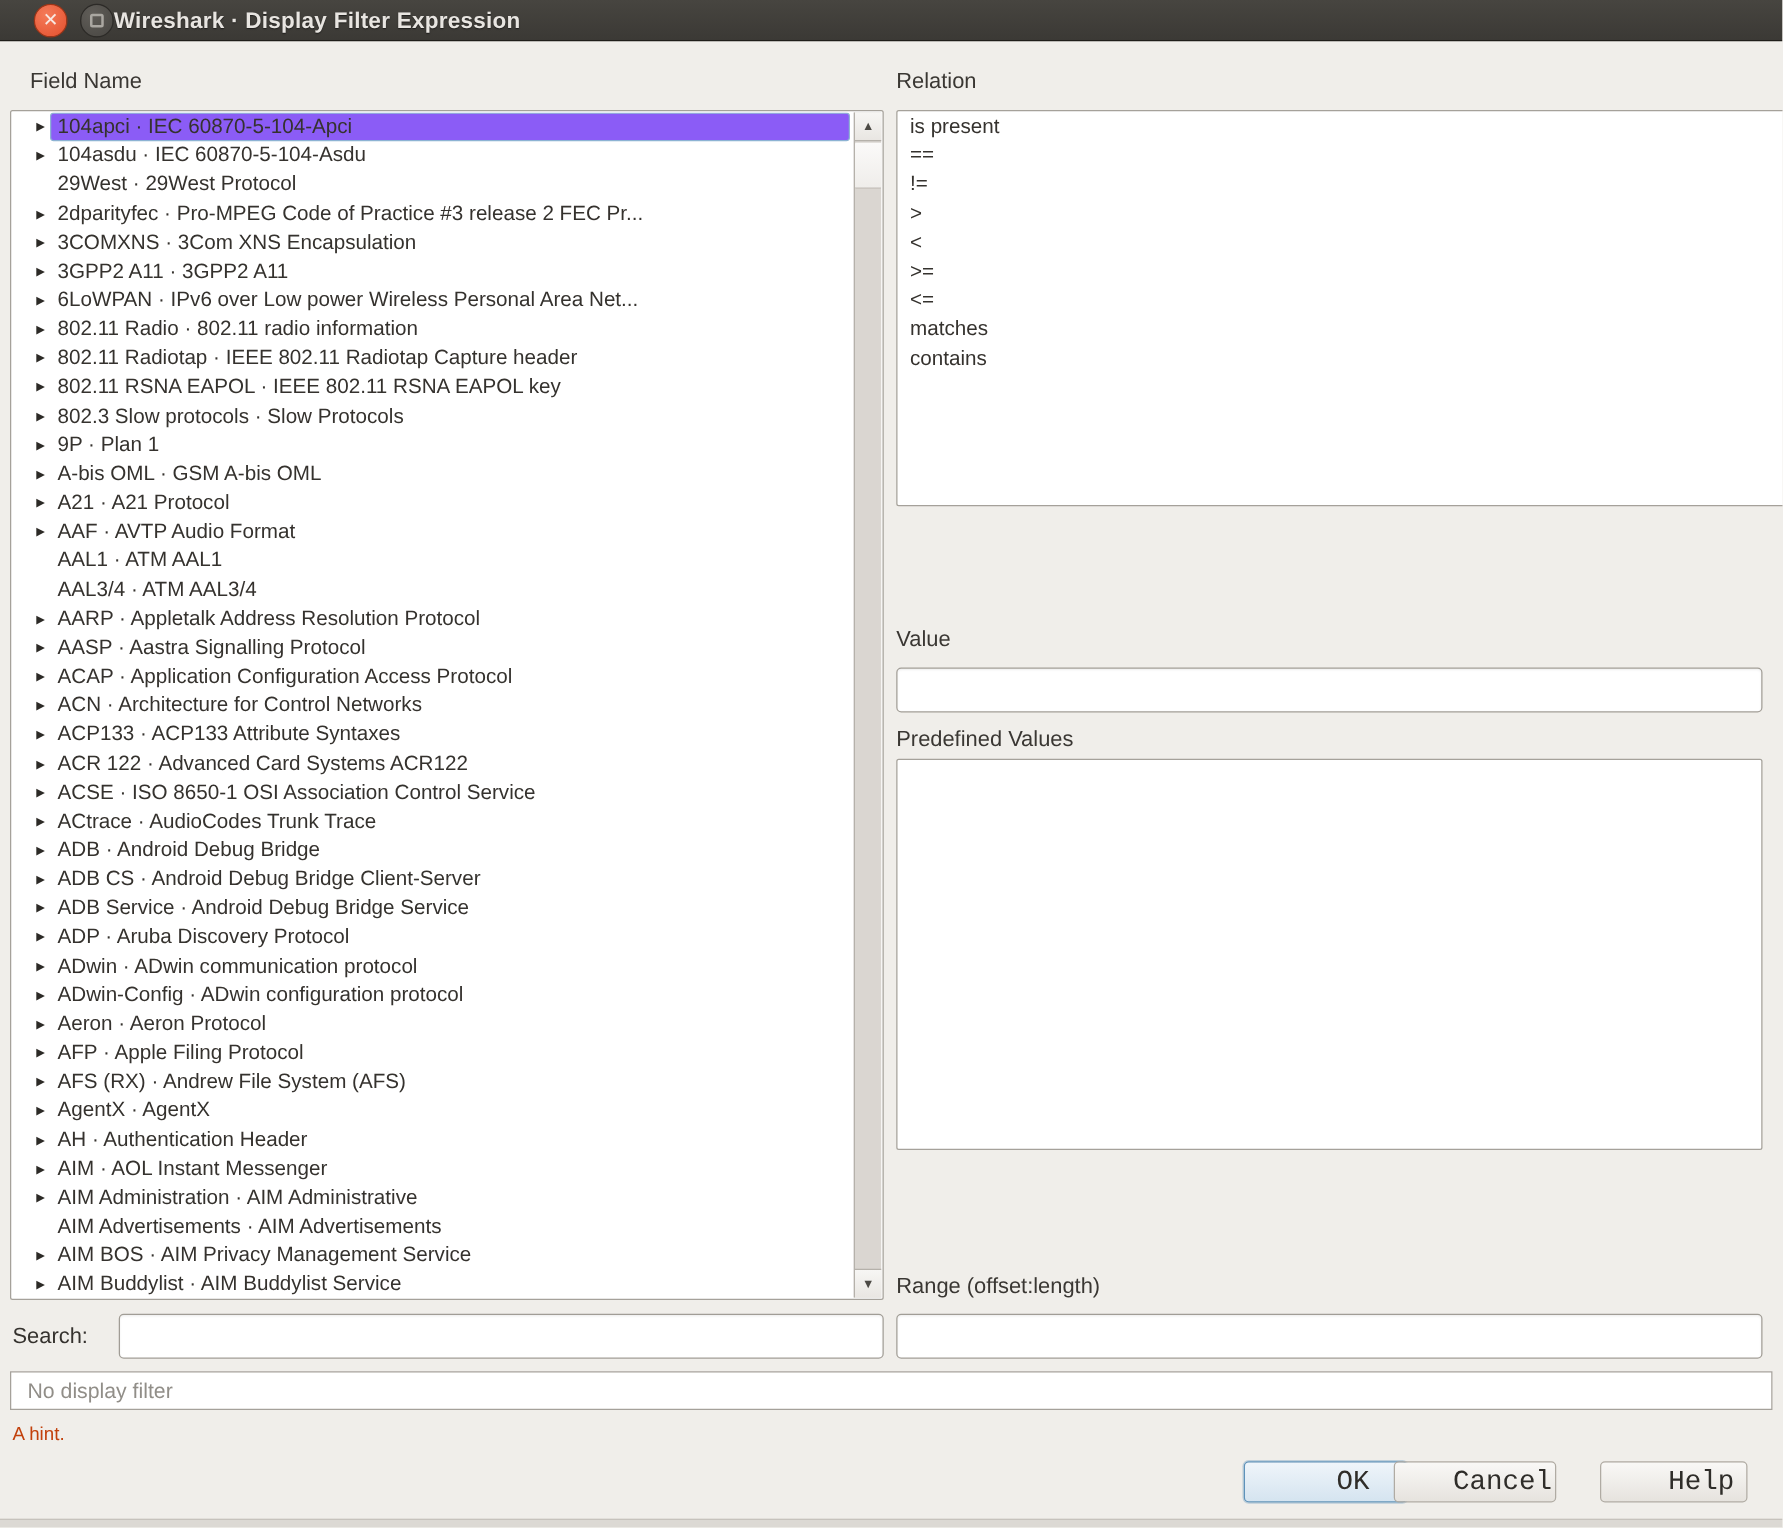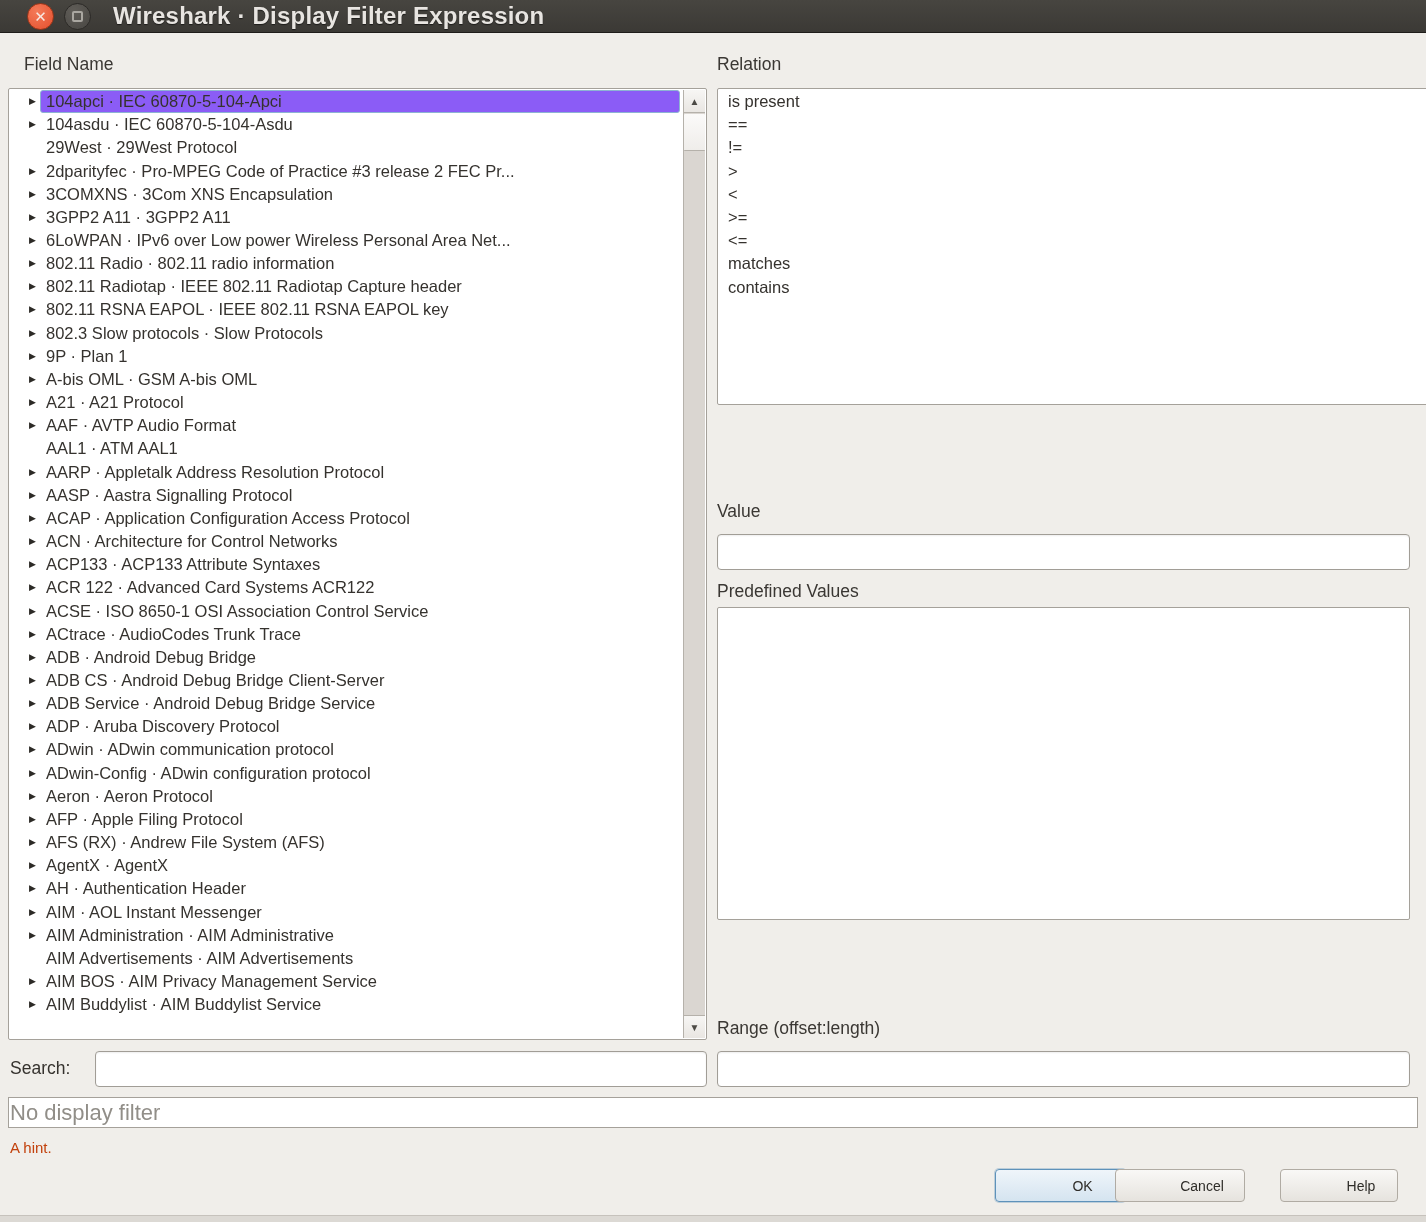--- a/index.html
+++ b/index.html
@@ -31,22 +31,21 @@
   }
   .tb-max {
     margin-left: 10px;
     background: radial-gradient(circle at 35% 30%, #605d58, #484642);
     border: 1px solid #2c2a27;
   }
   .tb-max-glyph {
     width: 11px; height: 11px; border: 2px solid #aaa7a1; border-radius: 2px;
   }
   .tb-title {
-    margin-left: 22px;
-    color: #e8e5e1; font-size: 24px; font-weight: bold;
+    color: #e8e5e1; font-size: 18px; font-weight: bold;
     text-shadow: 0 1px 1px rgba(0,0,0,0.55);
     letter-spacing: 0.2px;
   }
   
   .sec-label {
     position: absolute; font-size: 17.5px; color: #3a3733;
   }
   
   .listbox {
     position: absolute; background: #ffffff;
@@ -105,31 +104,31 @@
     padding: 0 8px; outline: none;
     box-shadow: inset 0 1px 2px rgba(0,0,0,0.07);
   }
   #value-input { left: 717px; top: 534px; width: 693px; height: 36px; }
   #range-input { left: 717px; top: 1051px; width: 693px; height: 36px; }
   #search-input { left: 95px; top: 1051px; width: 612px; height: 36px; }
   #search-label { left: 10px; top: 1058px; font-size: 17.5px; position: absolute; }
   #filter-bar {
     position: absolute; left: 8px; top: 1097px; width: 1410px; height: 31px;
     background: #ffffff; border: 1px solid #a5a19a;
-    display: flex; align-items: center; padding-left: 1px;
-    font-size: 22px; color: #918e88;
+    display: flex; align-items: center; padding-left: 13px;
+    font-size: 17px; color: #918e88;
   }
   #hint {
     position: absolute; left: 10px; top: 1139px;
     font-size: 15px; color: #c2410c;
   }
   
   .btn {
     position: absolute; height: 33px; top: 1169px;
-    border-radius: 4px; font-size: 14px; font-family: Liberation Sans, sans-serif;
+    border-radius: 4px; font-size: 22px; font-family: Liberation Mono, monospace;
     color: #2f2d29; cursor: default;
     background: linear-gradient(#f9f8f6, #e6e3de);
     border: 1px solid #b0aba3;
     display: flex; align-items: center; justify-content: center; padding-left: 44px;
   }
   #btn-ok {
     left: 995px; width: 131px;
     background: linear-gradient(#eff5fa, #d5e4f0);
     border: 1px solid #5e92ba;
     box-shadow: 0 0 0 1px rgba(94,146,186,0.35);
@@ -231,20 +230,24 @@
       <div class="frow">
         <span class="tri">▶</span>
         <span class="txt">AAF · AVTP Audio Format</span>
       </div>
 
       <div class="frow no-expand">
         <span class="tri">▶</span>
         <span class="txt">AAL1 · ATM AAL1</span>
       </div>
 
+      <div class="frow no-expand">
+        <span class="tri">▶</span>
+        <span class="txt">AAL3/4 · ATM AAL3/4</span>
+      </div>
 
       <div class="frow">
         <span class="tri">▶</span>
         <span class="txt">AARP · Appletalk Address Resolution Protocol</span>
       </div>
 
       <div class="frow">
         <span class="tri">▶</span>
         <span class="txt">AASP · Aastra Signalling Protocol</span>
       </div>

